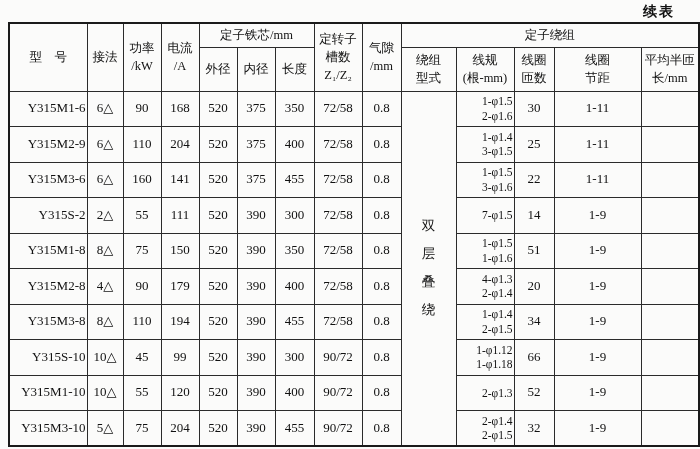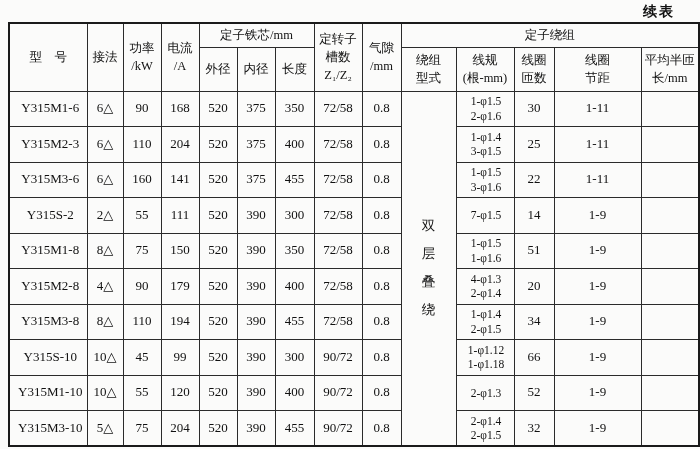--- a/index.html
+++ b/index.html
@@ -29,23 +29,23 @@
     font-size:13px;
     font-weight:normal;
     white-space:pre-line;
     overflow:hidden;
     line-height:1.3;
   }
   .spec thead th { font-size:12.5px; line-height:1.45;margin-left:13px; }
   tr.hrow1 { height:24px; }
   tr.hrow2 { height:44px; }
   .spec tbody tr { height:35.5px; }
-  td.model-cell { text-align:center; padding-left:5px; }
+  td.model-cell { text-align:right; padding-left:5px; }
   td.wire-cell {
-    text-align:center; padding-left:3px;
+    text-align:right; padding-left:3px;
     font-size:11.5px; line-height:1.25;
   }
   td.winding-type-cell {
     font-size:13.5px;
     line-height:28px;
     vertical-align:middle;
   }
 </style>
 </head>
 <body>
@@ -116,21 +116,21 @@
 层
 叠
 绕</td>
       <td class="wire-cell">1-φ1.5
 2-φ1.6</td>
       <td>30</td>
       <td>1-11</td>
       <td></td>
     </tr>
     <tr>
-      <td class="model-cell">Y315M2-3</td>
+      <td class="model-cell">Y315M2-9</td>
       <td>6△</td>
       <td>110</td>
       <td>204</td>
       <td>520</td>
       <td>375</td>
       <td>400</td>
       <td>72/58</td>
       <td>0.8</td>
       <td class="wire-cell">1-φ1.4
 3-φ1.5</td>

